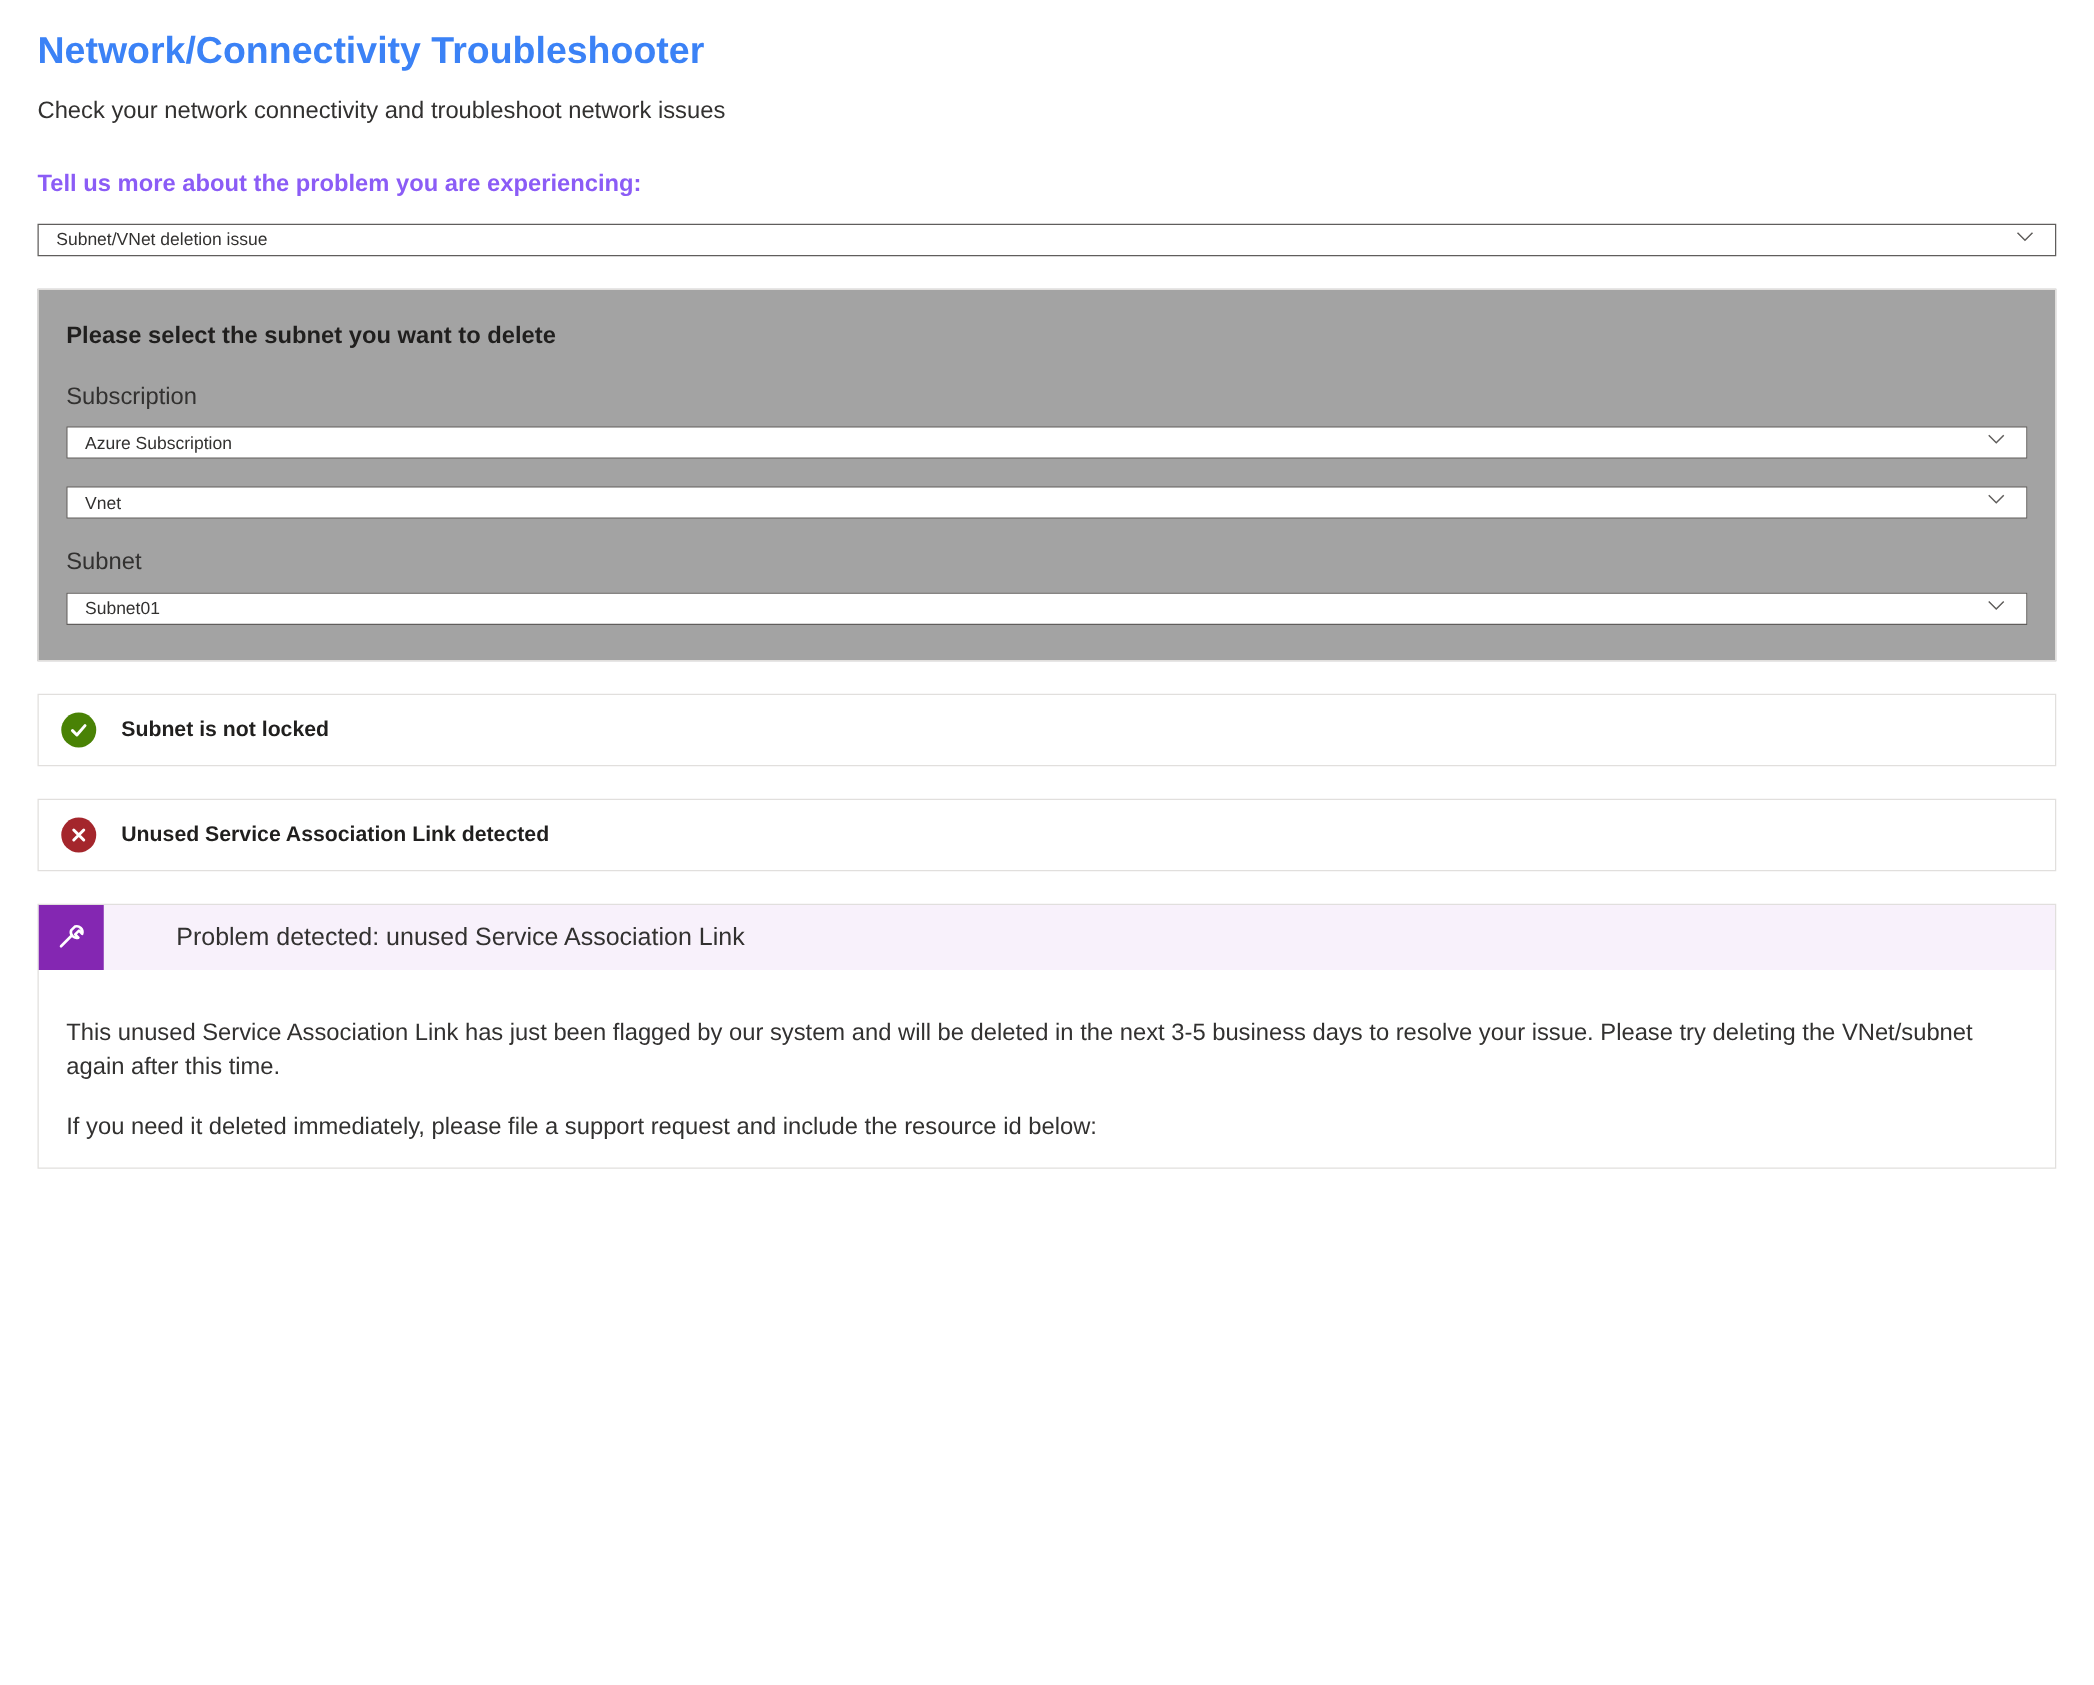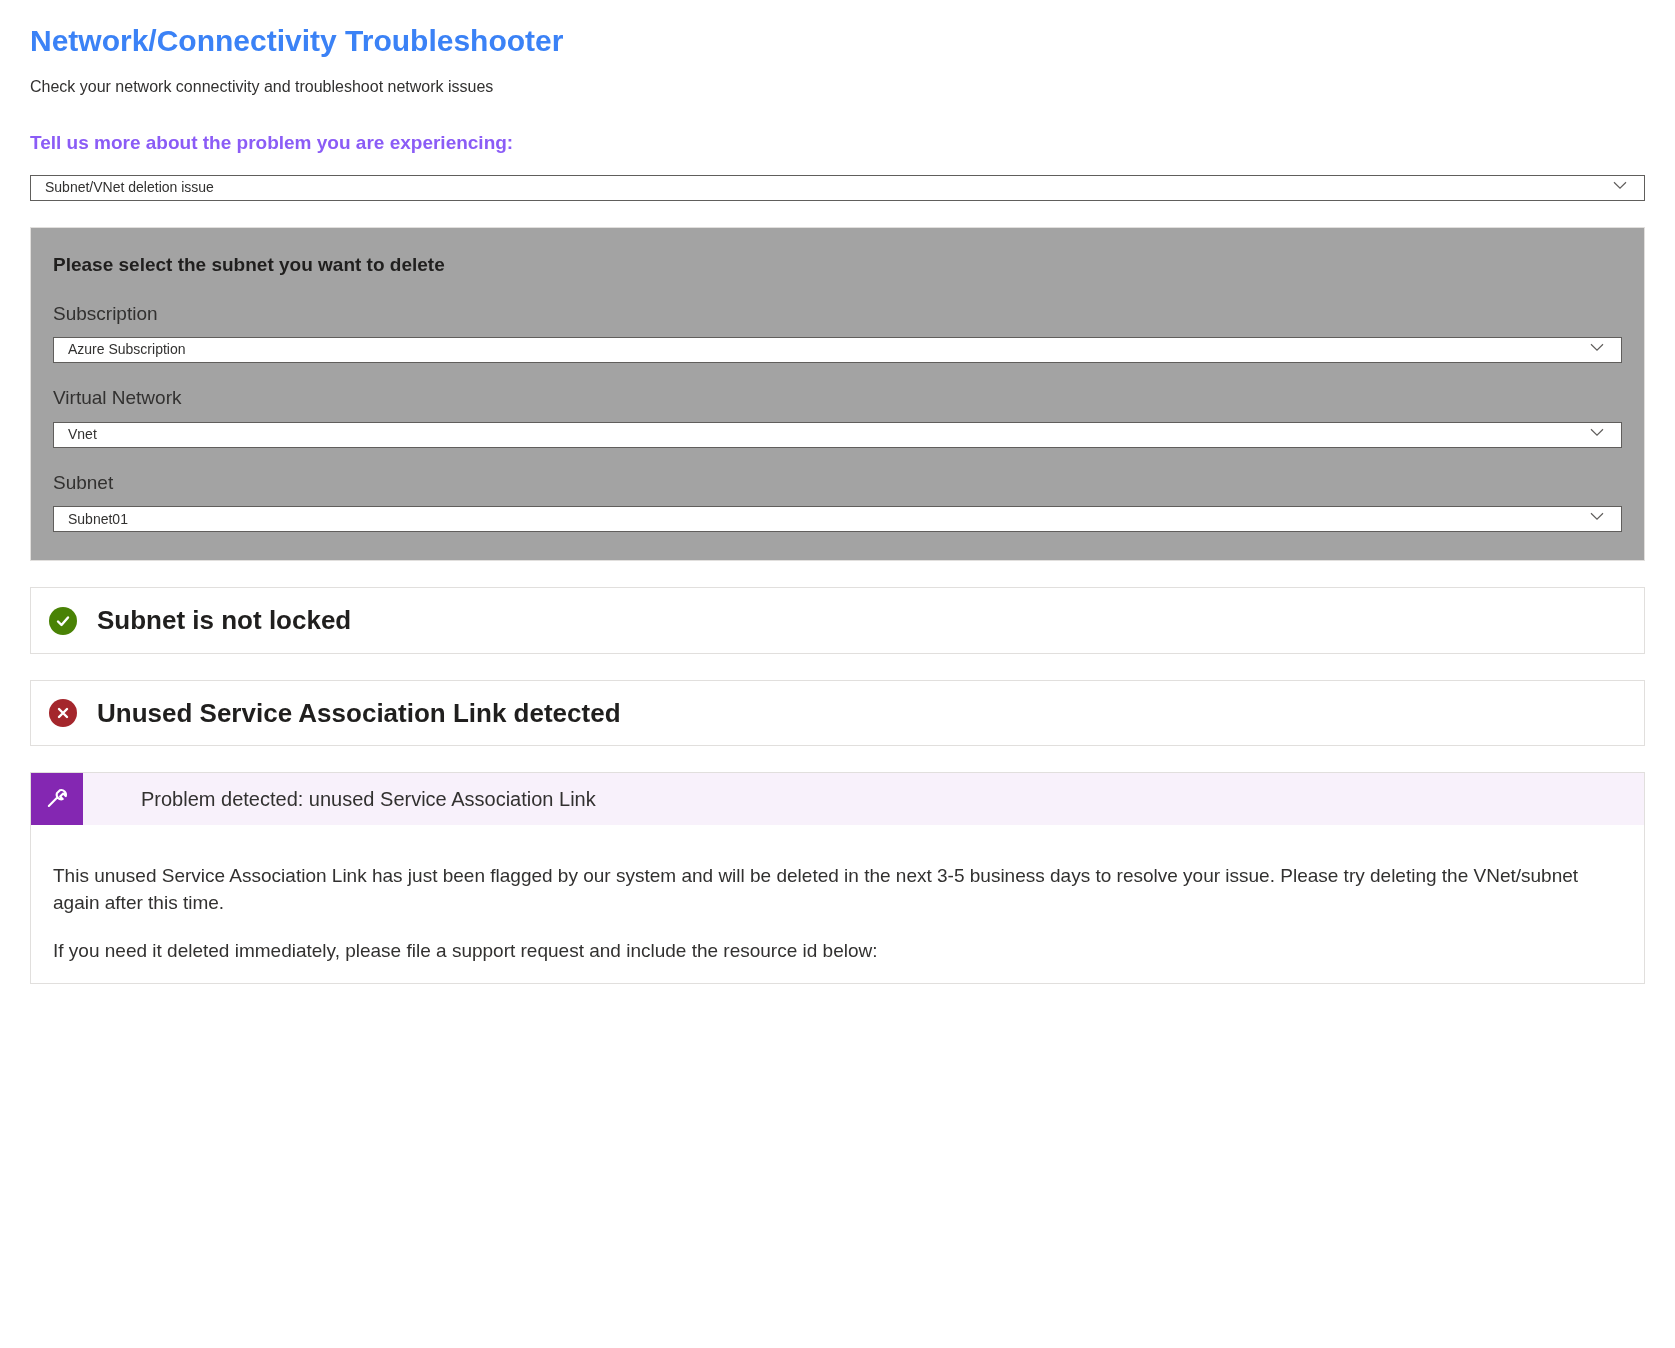--- a/index.html
+++ b/index.html
@@ -11,21 +11,21 @@
       font-size: 18px;
       line-height: 1.4;
     }
     .page-title {
       font-size: 30px;
       font-weight: 600;
       margin-bottom: 14px;
       color: #3b82f6;
     }
     .page-subtitle {
-      font-size: 16px;
+      font-size: 19px;
       font-weight: 400;
       color: #323130;
       margin-bottom: 32px;
     }
     .prompt-label {
       font-size: 19px;
       font-weight: 600;
       color: #8b5cf6;
       margin-bottom: 18px;
     }
@@ -72,21 +72,21 @@
     .status-row {
       border: 1px solid #e1dfdd;
       background: #ffffff;
       display: flex;
       align-items: center;
       padding: 14px 18px;
       gap: 20px;
       margin-top: 26px;
     }
     .status-row .text {
-      font-size: 26px;
+      font-size: 17px;
       font-weight: 600;
       color: #201f1e;
     }
     .icon-circle {
       width: 28px; height: 28px;
       border-radius: 50%;
       display: flex; align-items: center; justify-content: center;
       flex: 0 0 auto;
     }
     .icon-ok { background: #498205; }
@@ -150,21 +150,20 @@
       <span>Azure Subscription</span>
       <span class="chevron">
         <svg width="16" height="16" viewBox="0 0 16 16">
             <path d="M2 5 L8 11 L14 5" fill="none" stroke="#605e5c" stroke-width="1.2"></path>
           </svg>
       </span>
     </div>
   </div>
 
   <div class="field-group">
-    <div class="field-label">Virtual Network</div>
     <div class="dropdown">
       <span>Vnet</span>
       <span class="chevron">
         <svg width="16" height="16" viewBox="0 0 16 16">
             <path d="M2 5 L8 11 L14 5" fill="none" stroke="#605e5c" stroke-width="1.2"></path>
           </svg>
       </span>
     </div>
   </div>
 

